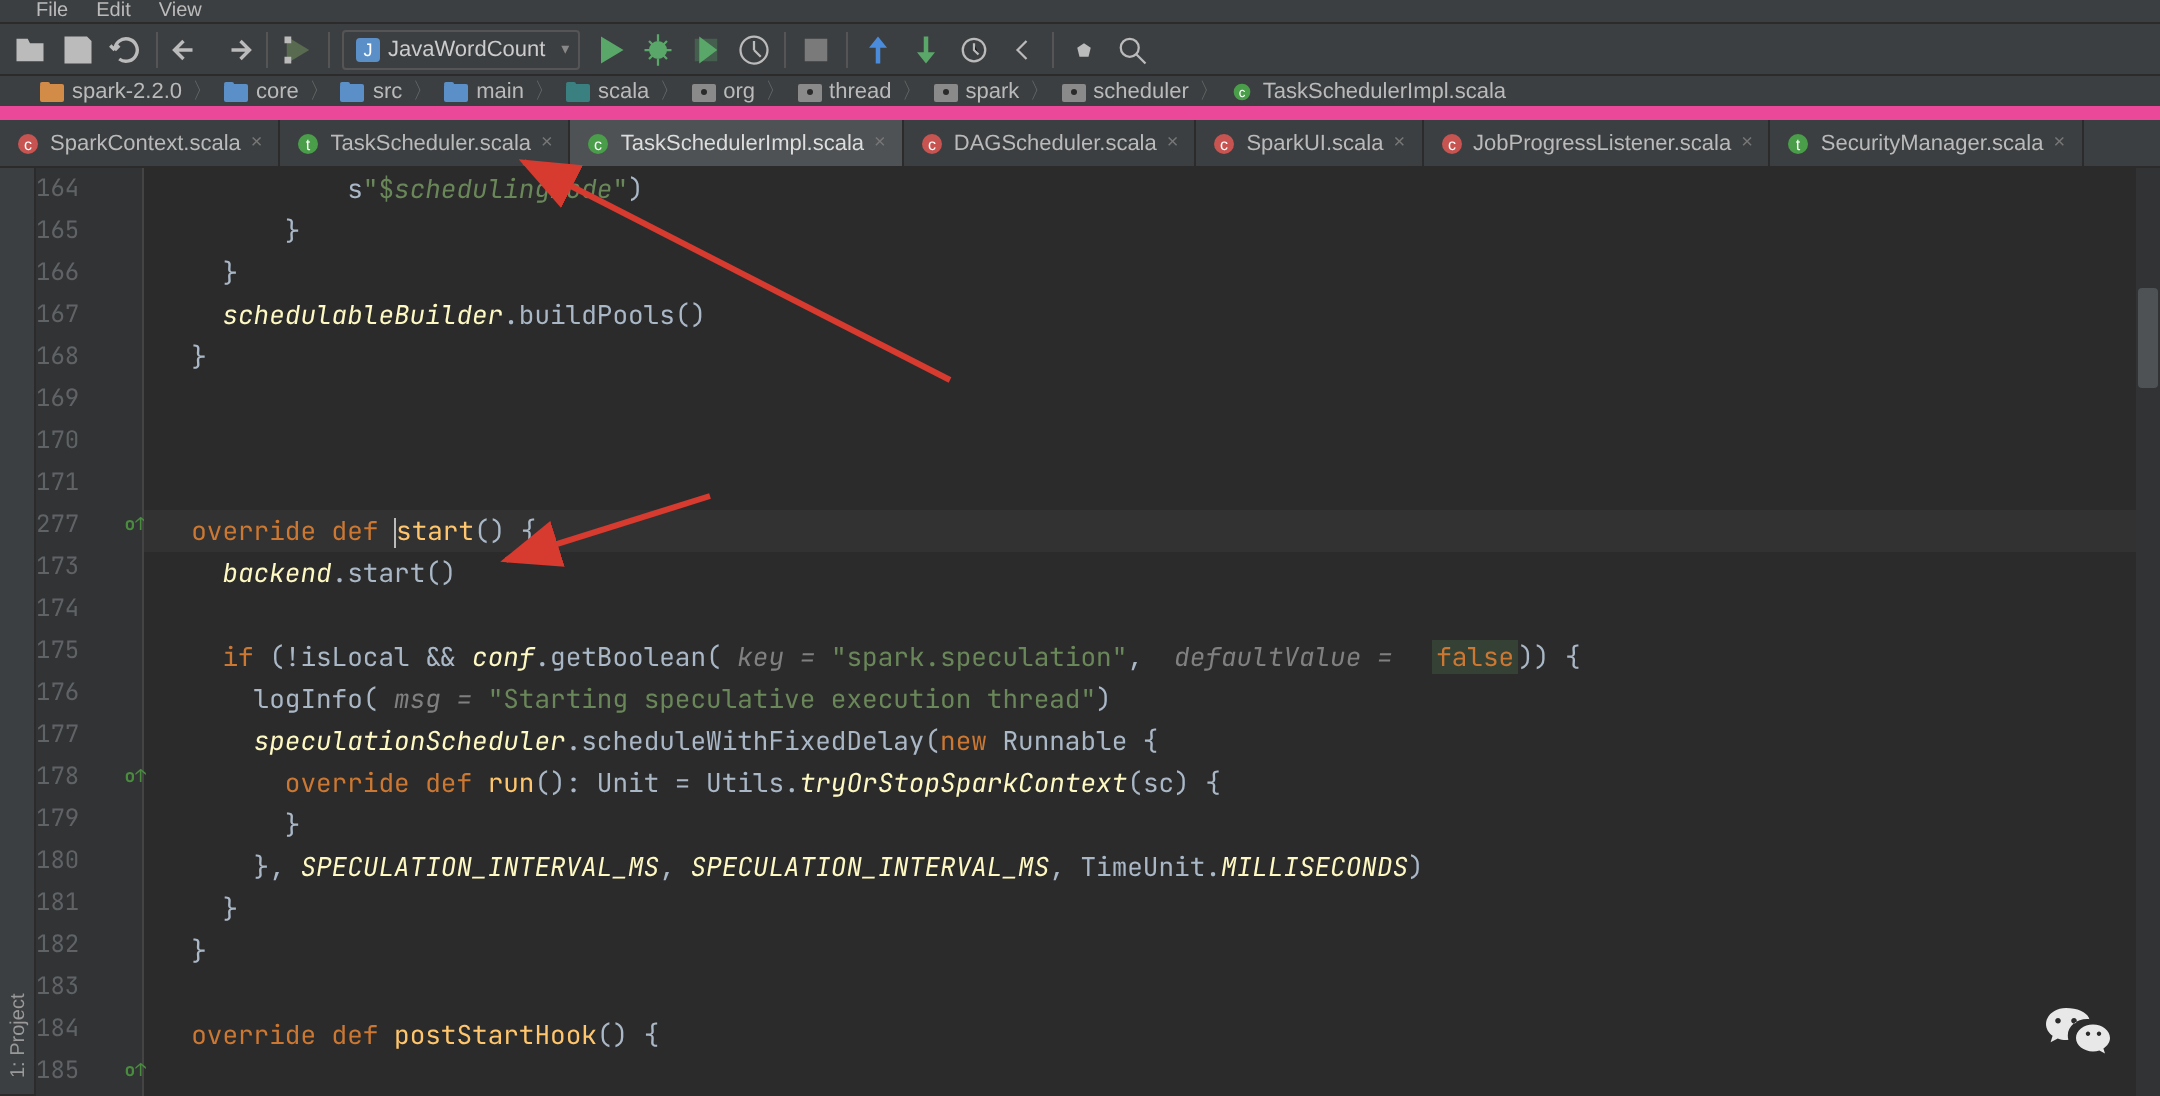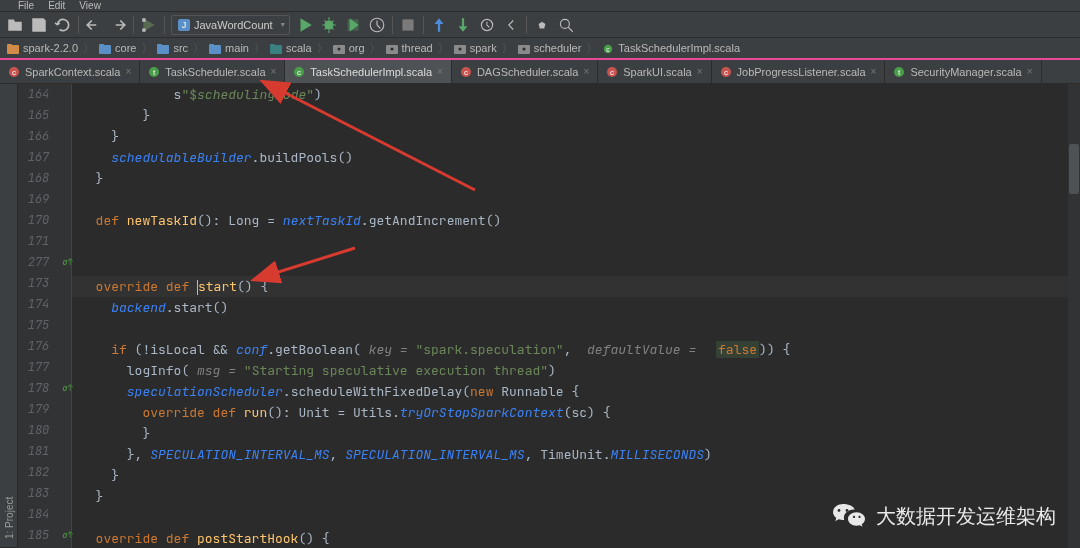--- a/index.html
+++ b/index.html
@@ -3,44 +3,44 @@
 <meta charset="utf-8">
 <style>
 * { margin:0; padding:0; box-sizing:border-box; }
 body { width:1080px; height:548px; background:#2b2b2b; font-family:"Segoe UI",sans-serif; font-size:12px; color:#a9b7c6; overflow:hidden; position:relative; }
 .menubar { height:12px; background:#3c3f41; border-bottom:1px solid #2b2b2b; display:flex; gap:14px; padding:0 18px; color:#bbb; font-size:10px; align-items:flex-start; overflow:hidden; }
 .toolbar { height:26px; background:#3c3f41; border-bottom:1px solid #2b2b2b; display:flex; align-items:center; gap:6px; padding:0 6px; }
 .tb-btn { width:18px; height:18px; display:flex; align-items:center; justify-content:center; cursor:pointer; }
 .tb-combo { height:20px; background:#3c3f41; border:1px solid #555; border-radius:2px; padding:0 16px 0 6px; display:flex; align-items:center; color:#ccc; font-size:11px; position:relative; }
 .tb-combo::after { content:"▾"; position:absolute; right:4px; font-size:8px; color:#888; }
 .tb-sep { width:1px; height:18px; background:#555; }
-.breadcrumb { height:22px; background:#3c3f41; border-bottom:2px solid #ec4899; display:flex; align-items:center; gap:0; padding:0 4px; font-size:11px; color:#bababa; }
+.breadcrumb { height:22px; background:#3c3f41; border-bottom:7px solid #ec4899; display:flex; align-items:center; gap:0; padding:0 17px; font-size:11px; color:#bababa; }
 .bc-item { display:flex; align-items:center; gap:4px; padding:0 3px; }
 .bc-sep { color:#666; padding:0 2px; }
 .folder-icn { width:12px; height:9px; display:inline-block; position:relative; }
 .folder-icn svg { width:12px; height:10px; }
 .tabs { height:24px; background:#3c3f41; border-bottom:1px solid #2b2b2b; display:flex; align-items:stretch; }
 .tab { display:flex; align-items:center; gap:5px; padding:0 8px; border-right:1px solid #2b2b2b; font-size:11px; color:#bababa; cursor:pointer; }
 .tab.active { background:#4e5254; color:#ddd; }
 .tab-close { color:#777; font-size:10px; }
 .file-icn { width:12px; height:12px; }
 .left-gutter { position:absolute; left:0; top:84px; bottom:0; width:18px; background:#3c3f41; border-right:1px solid #2b2b2b; writing-mode:vertical-rl; text-align:center; }
 .left-tab { transform:rotate(180deg); padding:8px 2px; font-size:10px; color:#999; border-top:1px solid #2b2b2b; cursor:pointer; display:flex; align-items:center; gap:4px; }
 .editor { position:absolute; left:18px; right:0; top:84px; bottom:0; background:#2b2b2b; font-family:"JetBrains Mono","Consolas",monospace; font-size:13px; line-height:21px; }
 .gutter { position:absolute; left:0; top:0; width:54px; background:#313335; border-right:1px solid #444; }
-.ln { height:21px; text-align:center; padding-right:12px; color:#606366; font-size:12px; position:relative;font-style:italic; }
+.ln { height:21px; text-align:left; padding-right:12px; color:#606366; font-size:12px; position:relative; }
 .ln.override::after { content:"o↑"; position:absolute; right:-2px; color:#4a8c3e; font-size:9px; font-weight:bold; }
 .code { position:absolute; left:54px; right:12px; top:0; }
 .line { height:21px; white-space:pre; padding-left:8px; }
 .line.cursor { background:#323232;margin-top:24px; }
 .kw { color:#cc7832; }
 .str { color:#6a8759; }
 .str-var { color:#6a8759; font-style:italic; }
 .fn { color:#ffc66d; }
-.field { color:#3b82f6; font-style:italic;text-align:center; }
+.field { color:#fef9c3; font-style:italic;text-align:center; }
 .param { color:#808080; font-style:italic; }
 .bool { color:#cc7832; background:#344134; padding:0 2px;margin-left:12px; }
 .scrollbar { position:absolute; right:0; top:84px; bottom:0; width:12px; background:#313335; }
 .sb-thumb { position:absolute; width:10px; left:1px; background:#4e5254; border-radius:2px; }
 .arrow1 { position:absolute; pointer-events:none; }
 .watermark { position:absolute; right:24px; bottom:18px; display:flex; align-items:center; gap:10px; color:#eaeaea; font-size:20px; font-weight:300; }
 .caret { display:inline-block; width:1px; height:15px; background:#bbb; vertical-align:middle; }
 </style>
 </head>
 <body>
@@ -332,21 +332,20 @@
     <div class="ln override">185</div>
     <div class="ln">186</div>
   </div>
   <div class="code">
     <div class="line"><span>            s</span><span class="str">"</span><span class="str">$</span><span class="str-var">schedulingMode</span><span class="str">"</span><span>)</span></div>
     <div class="line"><span>        }</span></div>
     <div class="line"><span>    }</span></div>
     <div class="line"><span>    </span><span class="field">schedulableBuilder</span><span>.buildPools()</span></div>
     <div class="line"><span>  }</span></div>
     <div class="line"></div>
-    <div class="line"><span>  </span><span class="kw">def </span><span class="fn">newTaskId</span><span>(): Long = </span><span class="field">nextTaskId</span><span>.getAndIncrement()</span></div>
     <div class="line"></div>
     <div class="line cursor"><span>  </span><span class="kw">override def </span><span class="caret"></span><span class="fn">start</span><span>() {</span></div>
     <div class="line"><span>    </span><span class="field">backend</span><span>.start()</span></div>
     <div class="line"></div>
     <div class="line"><span>    </span><span class="kw">if </span><span>(!isLocal &amp;&amp; </span><span class="field">conf</span><span>.getBoolean( </span><span class="param">key = </span><span class="str">"spark.speculation"</span><span>,  </span><span class="param">defaultValue = </span><span class="bool">false</span><span>)) {</span></div>
     <div class="line"><span>      logInfo( </span><span class="param">msg = </span><span class="str">"Starting speculative execution thread"</span><span>)</span></div>
     <div class="line"><span>      </span><span class="field">speculationScheduler</span><span>.scheduleWithFixedDelay(</span><span class="kw">new </span><span>Runnable {</span></div>
     <div class="line"><span>        </span><span class="kw">override def </span><span class="fn">run</span><span>(): Unit = Utils.</span><span class="field">tryOrStopSparkContext</span><span>(sc) {</span></div>
     <div class="line"><span>        }</span></div>
     <div class="line"><span>      }, </span><span class="field">SPECULATION_INTERVAL_MS</span><span>, </span><span class="field">SPECULATION_INTERVAL_MS</span><span>, TimeUnit.</span><span class="field">MILLISECONDS</span><span>)</span></div>
@@ -377,14 +376,13 @@
       </marker>
     </defs>
     <path d="M110 8 L8 40" stroke="#d73a2f" stroke-width="3" fill="none" marker-end="url(#ah2)"></path>
   </svg>
 
 <div class="watermark">
   <svg width="34" height="28">
       <path fill="#e8e8e8" d="M11 2C5 2 1 6 1 10c0 2.4 1.3 4.5 3.3 5.9l-1 3.2 3.6-1.9c1.3.5 2.7.8 4.1.8.4 0 .8 0 1.2-.1-.2-.7-.3-1.4-.3-2.2 0-4.5 4.3-8.2 9.7-8.2.4 0 .8 0 1.1.1C21.8 4.3 17 2 11 2zm-4 5c.8 0 1.4.6 1.4 1.4S7.8 9.8 7 9.8 5.6 9.2 5.6 8.4 6.2 7 7 7zm8 0c.8 0 1.4.6 1.4 1.4s-.6 1.4-1.4 1.4-1.4-.6-1.4-1.4S14.2 7 15 7z"></path>
       <path fill="#e8e8e8" d="M33 17c0-3.7-3.8-6.7-8.5-6.7S16 13.3 16 17s3.8 6.7 8.5 6.7c1.1 0 2.2-.2 3.2-.5l2.8 1.5-.8-2.5c2-1.2 3.3-3.1 3.3-5.2zm-11-1c-.6 0-1.1-.5-1.1-1.1s.5-1.1 1.1-1.1 1.1.5 1.1 1.1-.5 1.1-1.1 1.1zm5.5 0c-.6 0-1.1-.5-1.1-1.1s.5-1.1 1.1-1.1 1.1.5 1.1 1.1-.5 1.1-1.1 1.1z"></path>
     </svg>
-  <span>大数据开发运维架构</span>
 </div>
 
 </body></html>

